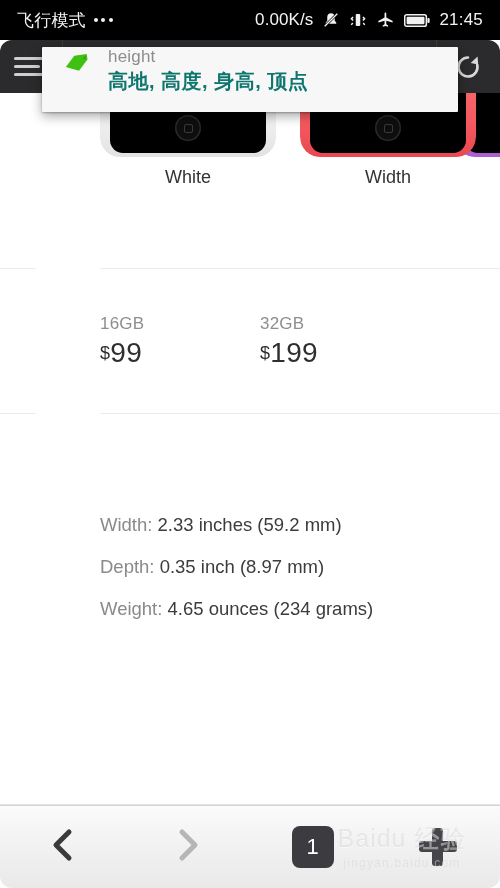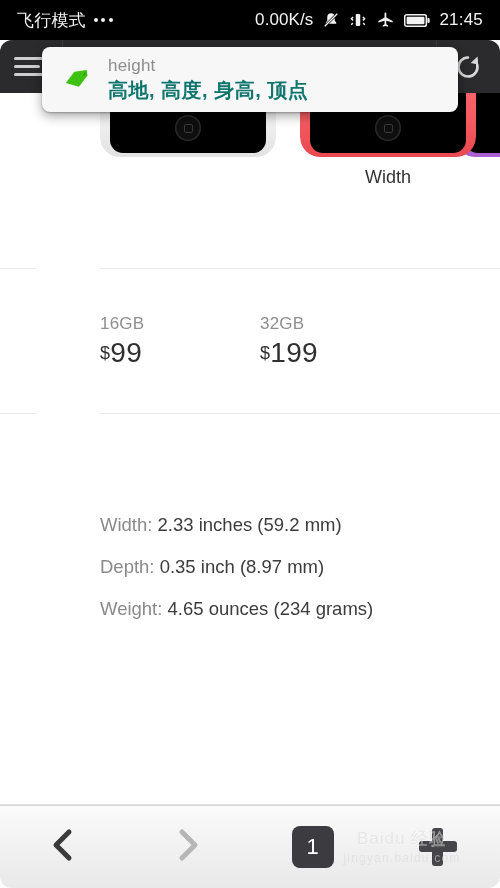--- a/index.html
+++ b/index.html
@@ -217,38 +217,38 @@
 
   
   #watermark {
     position:absolute; right:8px; bottom:14px;
     width:180px; height:56px;
     opacity:.55;
     pointer-events:none;
     display:flex; flex-direction:column; align-items:center; justify-content:center;
   }
   #wm-main {
-    font-size:17px; color:#dcdcdc; letter-spacing:1px;
+    font-size:25px; color:#dcdcdc; letter-spacing:1px;
     text-shadow:0 1px 0 rgba(255,255,255,.8);
     white-space:nowrap;
   }
   #wm-sub {
     font-size:12px; color:#d8d8d8; letter-spacing:1.2px;
     margin-top:1px; white-space:nowrap;
   }
 
   
   #translate-popup {
     position:absolute;
     left:42px; top:47px;
     width:416px; height:65px;
     background:#f7f7f7;
-    border-radius:8px;
+    border-radius:1px;
     box-shadow:0 4px 12px rgba(0,0,0,.35), 0 1px 2px rgba(0,0,0,.25);
-    display:flex; align-items:center;
+    display:flex; align-items:flex-start;
     padding:0 14px 0 18px;
     z-index:50;
   }
   #dict-icon {
     flex:0 0 auto;
     width:34px; height:34px;
     margin-right:14px;
     display:flex; align-items:center; justify-content:center;
   }
   #popup-text { display:flex; flex-direction:column; justify-content:center; gap:1px; }
@@ -338,20 +338,21 @@
       </div>
 
       <div class="phone" id="phone-white">
         <div class="phone-body">
           <div class="phone-case"></div>
           <div class="phone-screen"></div>
           <div class="home-btn">
               <i></i>
             </div>
         </div>
+        <div class="phone-label">White</div>
       </div>
 
       <div class="phone" id="phone-pink">
         <div class="phone-body">
           <div class="phone-case"></div>
           <div class="phone-screen"></div>
           <div class="home-btn">
               <i></i>
             </div>
         </div>

